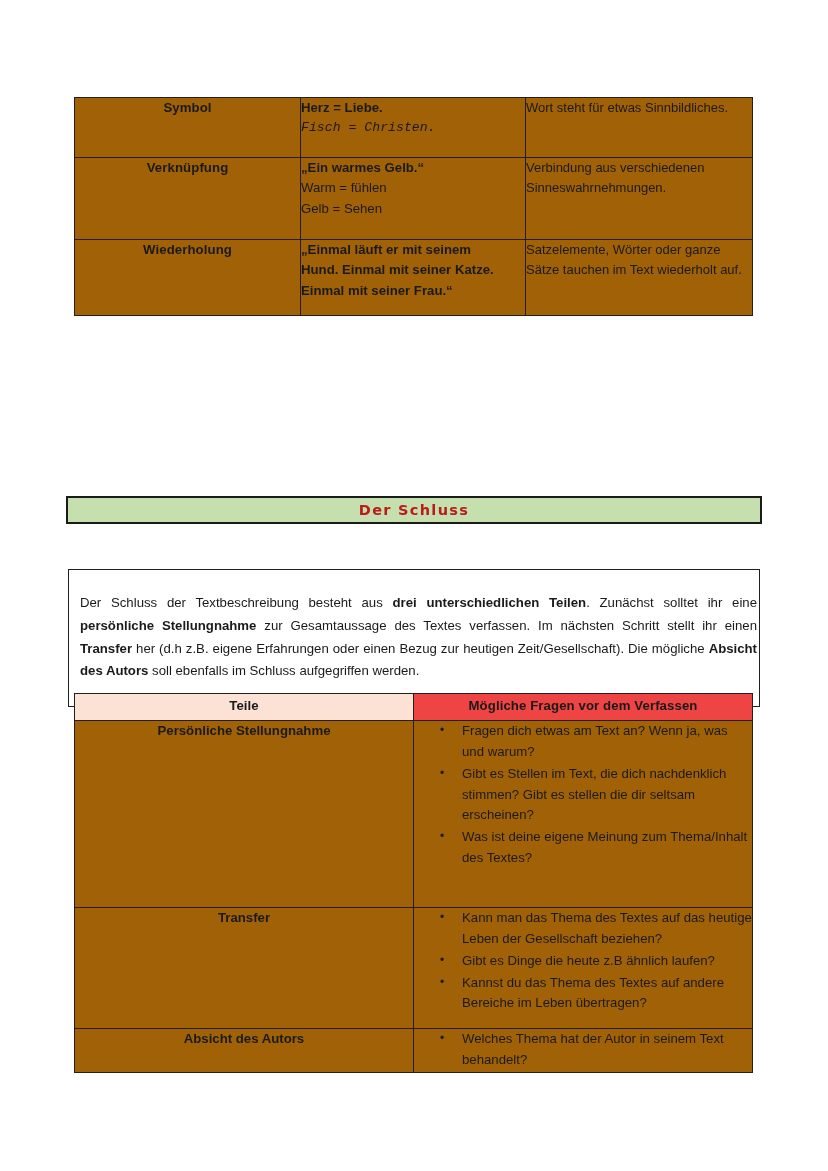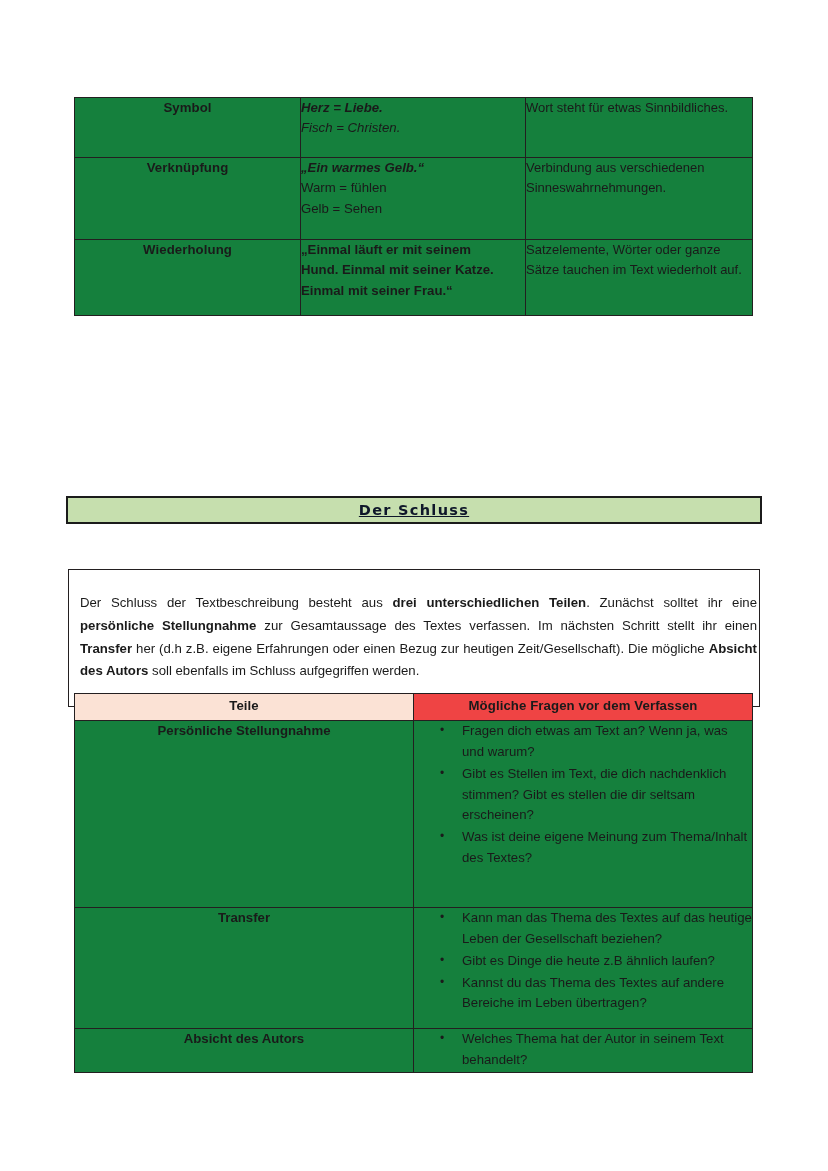--- a/index.html
+++ b/index.html
@@ -27,21 +27,21 @@
   .doc-table {
     position: absolute;
     border-collapse: collapse;
     table-layout: fixed;
     background: #ffffff;
   }
   .doc-table td, .doc-table th {
     border: 1.6px solid #231f20;
     vertical-align: top;
     padding: 0;
-    background: #15803d;
+    background: #a16207;
   }
 
   
   #stilmittel-table {
     left: 74px;
     top: 97px;
     width: 678px;
   }
   #stilmittel-table col.c1 { width: 226px; }
   #stilmittel-table col.c2 { width: 225px; }
@@ -54,22 +54,22 @@
     padding: 9px 6px 10px 6px;
     line-height: 1.45;
     letter-spacing: 0.1px;
   }
   .t1-example {
     padding: 9px 10px 10px 12px;
     font-size: 13.2px;
     line-height: 1.55;
   }
   .t1-example .ex-line { display: block; }
-  .t1-example .ex-line.bi { font-weight: bold; font-style: italic; }
-  .t1-example .ex-line.it { font-style: italic; }
+  .t1-example .ex-line.bi { font-weight: bold; }
+  .t1-example .ex-line.it { font-style: italic; font-family: Liberation Mono, monospace; }
   .t1-example .ex-line.bold { font-weight: bold; }
   .t1-desc {
     padding: 9px 8px 10px 9px;
     font-size: 13px;
     line-height: 1.55;
   }
 
   .row-h1 { height: 60px; }
   .row-h2 { height: 82px; }
   .row-h3 { height: 59px; }
@@ -87,22 +87,21 @@
     box-sizing: border-box;
     display: flex;
     align-items: center;
     justify-content: center;
   }
   #section-banner .banner-text {
     font-family: "DejaVu Sans", sans-serif;
     font-weight: bold;
     font-size: 14.5px;
     letter-spacing: 1.3px;
-    color: #0f172a;
-    text-decoration: underline;
+    color: #b91c1c;
   }
 
   
   #intro-box {
     position: absolute;
     left: 68px;
     top: 569px;
     width: 692px;
     min-height: 86px;
     border: 1.6px solid #231f20;

